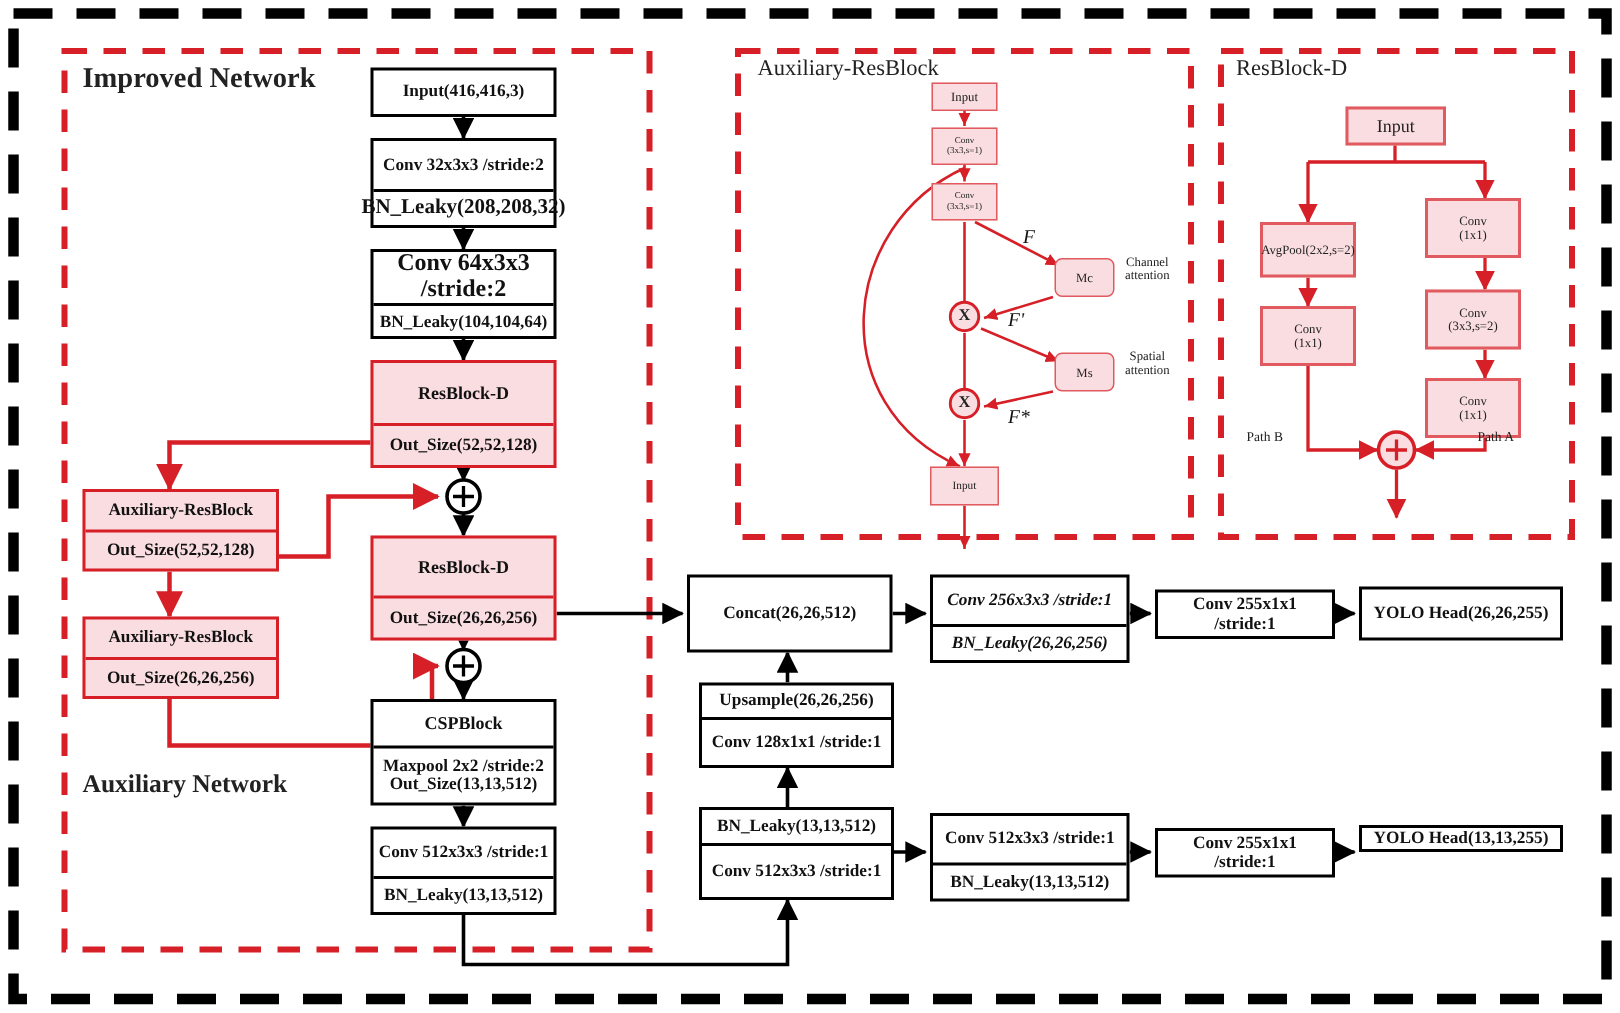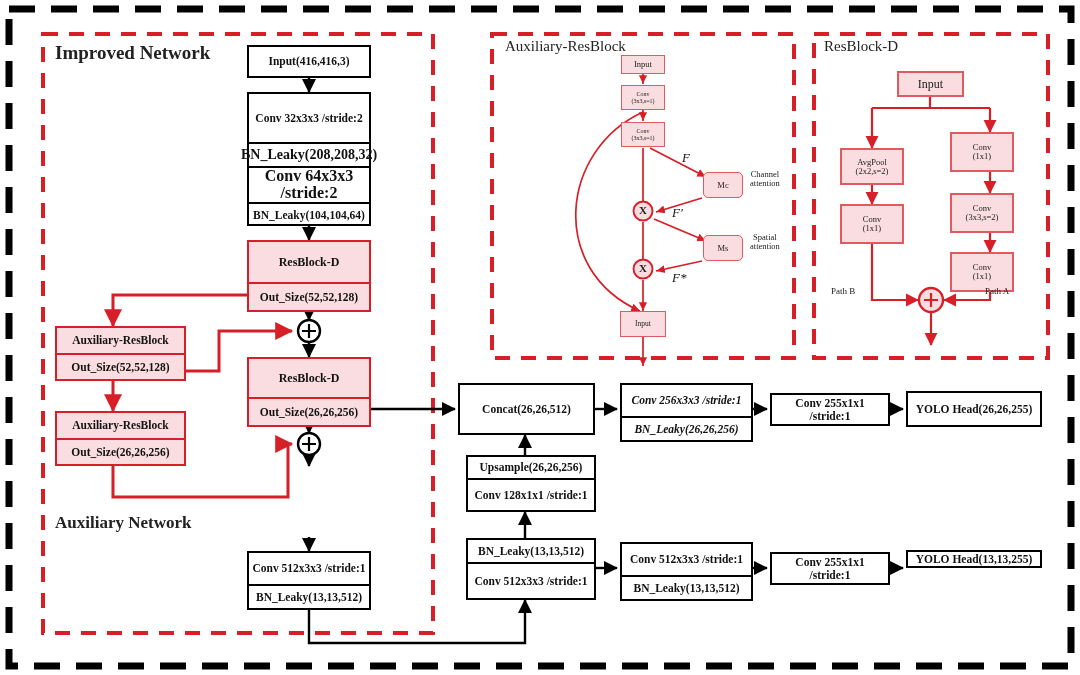--- a/index.html
+++ b/index.html
@@ -111,40 +111,47 @@
 
   <div class="panel-title title-bold" style="left:55px;top:42px;font-size:19px;">Improved Network</div>
   <div class="panel-title title-bold" style="left:55px;top:513px;font-size:17px;">Auxiliary Network</div>
   <div class="panel-title" style="left:505px;top:38px;font-size:15px;">Auxiliary-ResBlock</div>
   <div class="panel-title" style="left:824px;top:38px;font-size:15px;">ResBlock-D</div>
 
   <div class="box" style="left:247px;top:45px;width:124px;height:33px;">
     <div class="cell" style="font-size:11.5px;font-family:Liberation Serif, serif;">Input(416,416,3)</div>
   </div>
 
-  <div class="box" style="left:247px;top:92px;width:124px;height:76px;">
+  <div class="box" style="left:247px;top:92px;width:124px;height:60px;">
     <div class="cell" style="font-size:11.5px;">Conv 32x3x3 /stride:2</div>
     <div class="cell sep" style="flex:0 0 22px;font-size:14px;">BN_Leaky(208,208,32)</div>
   </div>
 
   <div class="box" style="left:247px;top:166px;width:124px;height:60px;">
     <div class="cell" style="font-size:16px;">Conv 64x3x3 /stride:2</div>
     <div class="cell sep" style="flex:0 0 22px;font-size:11.5px;">BN_Leaky(104,104,64)</div>
   </div>
 
   <div class="box red" style="left:247px;top:240px;width:124px;height:72px;">
     <div class="cell" style="font-size:12px;">ResBlock-D</div>
     <div class="cell sep" style="flex:0 0 26px;font-size:11.5px;">Out_Size(52,52,128)</div>
   </div>
 
   <div class="box red" style="left:247px;top:357px;width:124px;height:70px;">
     <div class="cell" style="font-size:12px;">ResBlock-D</div>
     <div class="cell sep" style="flex:0 0 26px;font-size:11.5px;">Out_Size(26,26,256)</div>
   </div>
 
+  <div class="box" style="left:247px;top:466px;width:124px;height:71px;">
+    <div class="cell" style="font-size:12px;">CSPBlock</div>
+    <div class="cell sep" style="flex:0 0 36px;font-size:11.5px;flex-direction:column;">
+      <span class="cell2">Maxpool 2x2 /stride:2</span>
+      <span class="cell2">Out_Size(13,13,512)</span>
+    </div>
+  </div>
 
   <div class="box" style="left:247px;top:551px;width:124px;height:59px;">
     <div class="cell" style="font-size:11.5px;">Conv 512x3x3 /stride:1</div>
     <div class="cell sep" style="flex:0 0 22px;font-size:11.5px;">BN_Leaky(13,13,512)</div>
   </div>
 
   <div class="box red" style="left:55px;top:326px;width:131px;height:55px;">
     <div class="cell" style="font-size:11.5px;">Auxiliary-ResBlock</div>
     <div class="cell sep" style="flex:0 0 24px;font-size:11.5px;">Out_Size(52,52,128)</div>
   </div>
@@ -280,21 +287,21 @@
     <circle cx="931" cy="300" r="12" fill="#fadde0" stroke="#d61f26" stroke-width="2.4"></circle>
     <g stroke="#d61f26" stroke-width="2.2">
       <path d="M924,300 L938,300 M931,293 L931,307"></path>
     </g>
   </svg>
 
   <div class="smallbox" style="left:897px;top:71px;width:67px;height:26px;font-size:12px;border-width:2.2px;">
     <span>Input</span>
   </div>
 
-  <div class="smallbox" style="left:840px;top:148px;width:64px;height:37px;font-size:8.5px;flex-direction:column;border-width:2.2px;">
+  <div class="smallbox" style="left:840px;top:148px;width:64px;height:37px;font-size:8.5px;flex-direction:row;border-width:2.2px;">
     <span>AvgPool</span>
     <span>(2x2,s=2)</span>
   </div>
   <div class="smallbox" style="left:840px;top:204px;width:64px;height:40px;font-size:8.5px;flex-direction:column;border-width:2.2px;">
     <span>Conv</span>
     <span>(1x1)</span>
   </div>
 
   <div class="smallbox" style="left:950px;top:132px;width:64px;height:40px;font-size:8.5px;flex-direction:column;border-width:2.2px;">
     <span>Conv</span>

